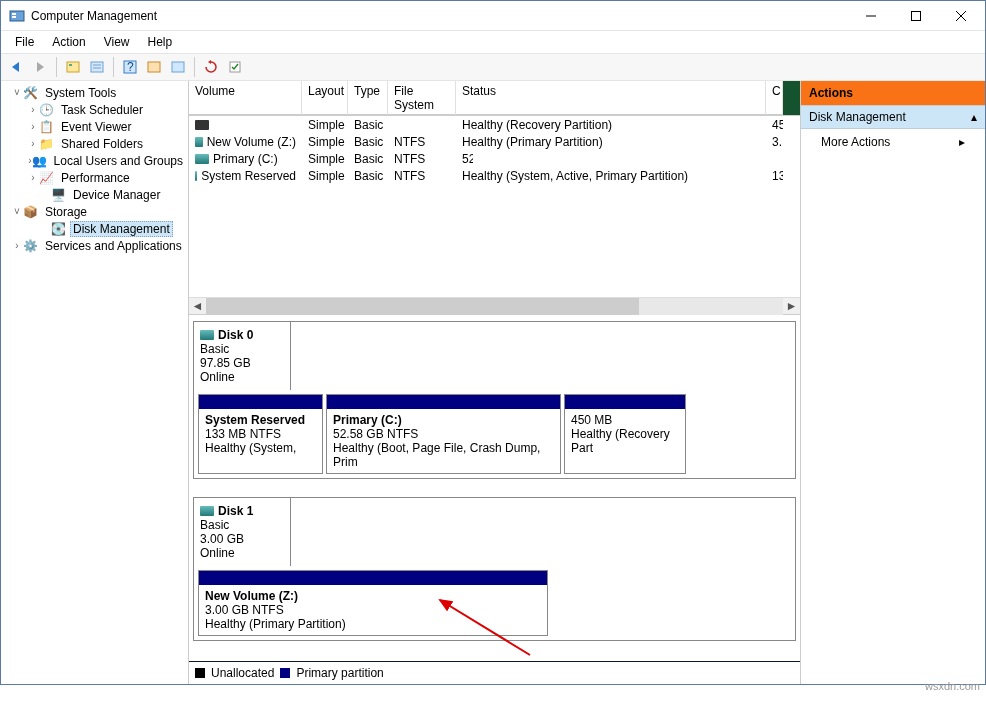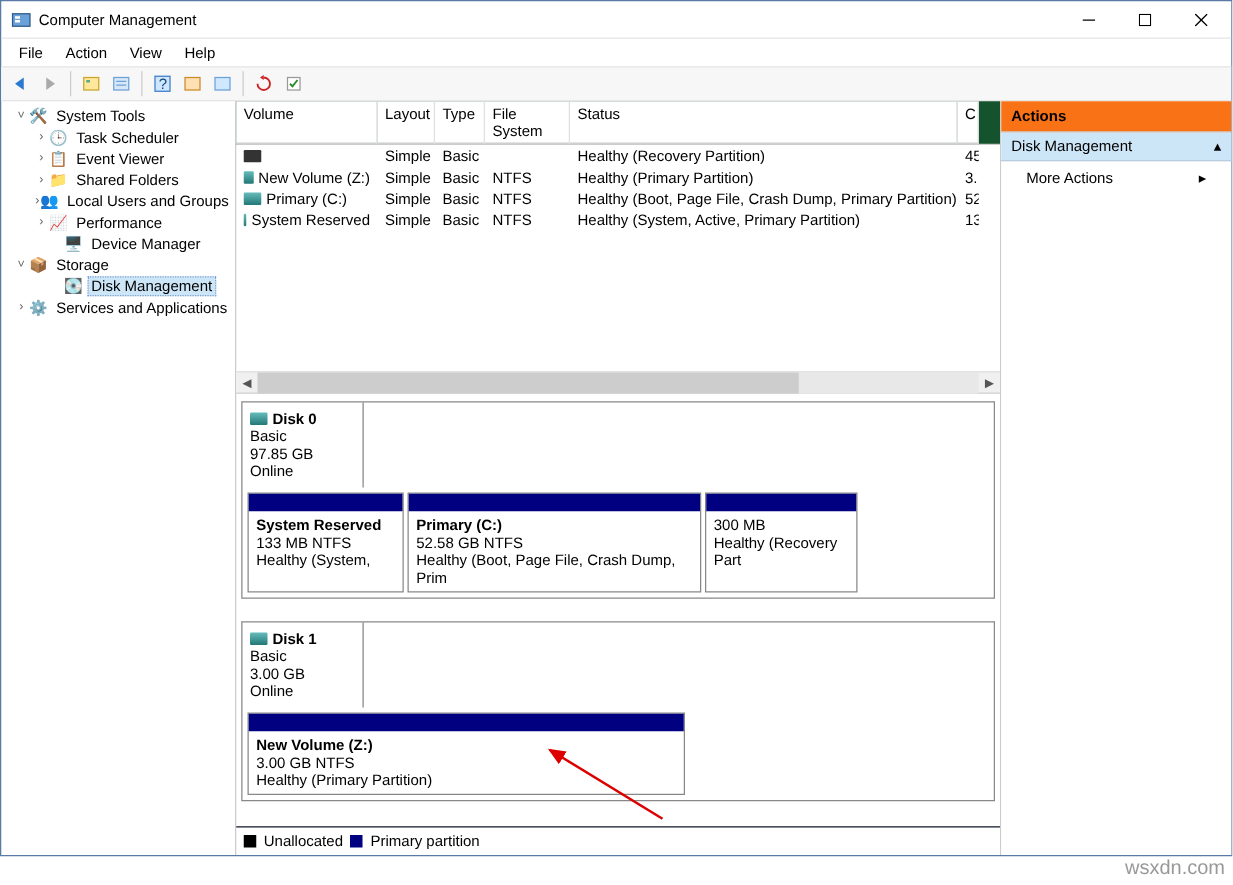--- a/index.html
+++ b/index.html
@@ -45,21 +45,21 @@
 .part-top { height: 14px; background: #000080; }
 .part-body { padding: 4px 6px; flex:1; }
 .part-body .pname { font-weight: bold; }
 .legend { border-top: 1px solid #0f172a; padding: 4px 6px; display:flex; align-items:center; gap:6px;}
 .leg-sw { width:10px; height:10px; }
 .actions { width: 184px; background: #fff; }
 .actions-head { background: #f97316; font-weight: bold; padding: 5px 8px; border-bottom:1px solid #ccc;}
 .actions-sel { background: #cde6f7; padding: 4px 8px; display:flex; justify-content:space-between; align-items:center; border-bottom:1px solid #bcd;}
 .actions-item { padding: 6px 20px; display:flex; justify-content:space-between; align-items:center;}
 .arrow-annot { position:absolute; left:430px; top:595px; pointer-events:none;}
-.watermark { position:absolute; right:6px; bottom:4px; color:#999; font-size:16px;}
+.watermark { position:absolute; right:6px; bottom:16px; color:#999; font-size:11px;}
 .c-vol{width:113px} .c-lay{width:46px} .c-typ{width:40px} .c-fs{width:68px} .c-stat{width:310px} .c-cap{width:17px;text-align:right}
 </style>
 </head>
 <body>
 
 <div class="window">
 
   <div class="titlebar">
     <span class="app-icon">
       <svg width="16" height="16">
@@ -241,21 +241,20 @@
   <div class="cell c-cap">3.</div>
             </div>
             <div class="vol-row">
               <div class="cell c-vol">
                 <span class="disk-ico"></span>
                 <span>Primary (C:)</span>
               </div>
   <div class="cell c-lay">Simple</div>
   <div class="cell c-typ">Basic</div>
   <div class="cell c-fs">NTFS</div>
-  <div class="cell c-stat">Healthy (Boot, Page File, Crash Dump, Primary Partition)</div>
   <div class="cell c-cap">52</div>
             </div>
             <div class="vol-row">
               <div class="cell c-vol">
                 <span class="disk-ico"></span>
                 <span>System Reserved</span>
               </div>
   <div class="cell c-lay">Simple</div>
   <div class="cell c-typ">Basic</div>
   <div class="cell c-fs">NTFS</div>
@@ -296,21 +295,21 @@
                 <div class="part-top"></div>
     <div class="part-body">
                   <div class="pname">Primary  (C:)</div>
     <div>52.58 GB NTFS</div>
     <div>Healthy (Boot, Page File, Crash Dump, Prim</div>
                 </div>
               </div>
               <div class="part" style="width: 122px;">
                 <div class="part-top"></div>
     <div class="part-body">
-    <div>300 MB</div>
+    <div>450 MB</div>
     <div>Healthy (Recovery Part</div>
                 </div>
               </div>
             </div>
           </div>
           <div class="disk-block">
             <div class="disk-info">
               <div class="dname">
                 <span class="disk-ico" style="display:inline-block;width:14px;height:10px;background:linear-gradient(#6bb,#277);border-radius:1px"></span>
                 <span>Disk 1</span>

